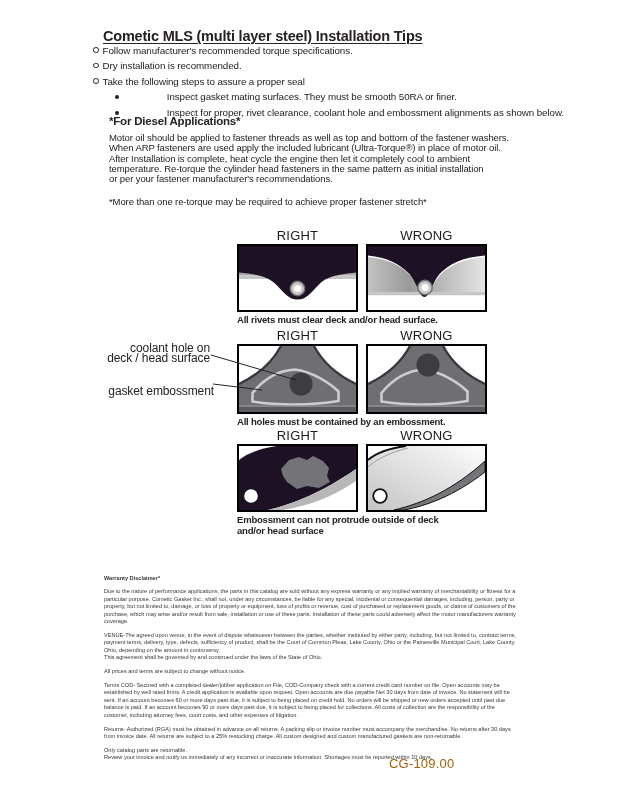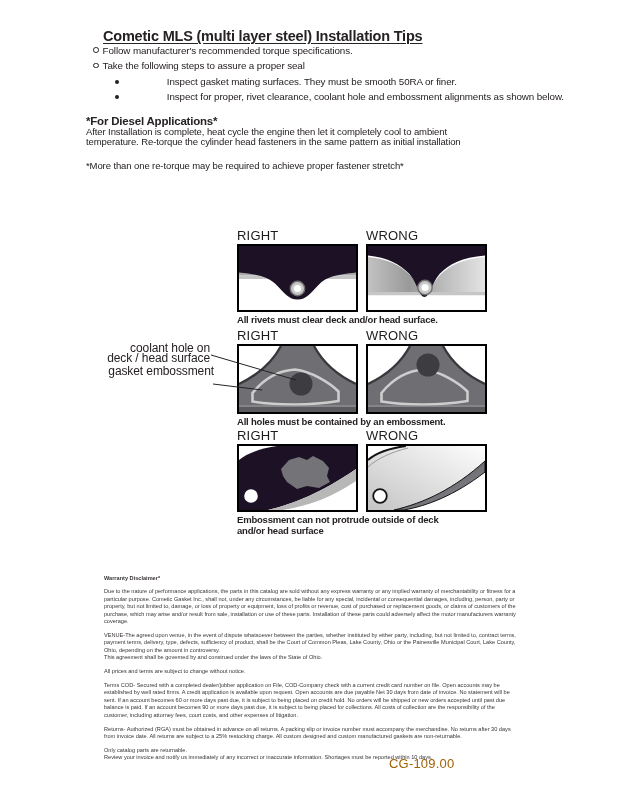--- a/index.html
+++ b/index.html
@@ -16,36 +16,36 @@
   }
 
   
   .bullets{left:93px;top:45px;font-size:9.8px;letter-spacing:-0.1px;}
   .b-row{display:flex;align-items:baseline;height:15.4px;white-space:nowrap;}
   .b-row.sub{margin-left:22px;gap:44px;}
   .marker-o{flex:0 0 auto;width:3.6px;height:3.6px;border:1px solid #262123;border-radius:50%;margin-right:4px;position:relative;top:-1px;}
   .marker-f{flex:0 0 auto;width:3.8px;height:3.8px;background:#262123;border-radius:50%;margin-right:4px;position:relative;top:-1px;}
 
   
-  .diesel{left:86px;top:115px;width:430px;font-size:9.5px;letter-spacing:-0.1px;}
+  .diesel{left:109px;top:115px;width:430px;font-size:9.5px;letter-spacing:-0.1px;}
   .diesel-h{font-size:11.5px;font-weight:bold;letter-spacing:-0.2px;}
   .pline{line-height:10.3px;white-space:nowrap;}
   .p1{margin-top:6px;} .p2{} .pnote{margin-top:13px;}
 
   
   .fig{left:237px;width:250px;}
   .fig-labels{display:flex;gap:8px;font-size:13px;letter-spacing:0.2px;color:#1c1c1e;}
-  .fig-labels span{width:121px;text-align:left;}
+  .fig-labels span{width:121px;text-align:center;}
   .fig-panels{display:flex;gap:8px;margin-top:1px;}
   .fig-caption{font-size:9.5px;font-weight:bold;letter-spacing:-0.2px;margin-top:3px;line-height:10.5px;}
   .cap3{width:225px;}
 
   .ann-label{font-size:12px;line-height:9.8px;text-align:right;letter-spacing:-0.1px;}
   .ann1{left:106px;top:344px;width:104px;}
-  .ann2{left:102px;top:367px;width:112px;}
+  .ann2{left:102px;top:387px;width:112px;}
   .leader-svg{left:210px;top:350px;z-index:5;}
 
   
   .legal{left:104px;top:575px;width:414px;font-size:5.6px;line-height:7.4px;color:#3a3537;}
   .legal .lg-h{font-weight:bold;margin-bottom:6px;}
   .legal p{margin:0 0 6.5px 0;white-space:pre-line;}
 
   .page-code{left:389px;top:756px;font-size:13px;color:#a16207;letter-spacing:0.2px;}
 </style>
 </head>
@@ -53,37 +53,46 @@
 
 <div class="abs doc-title">Cometic MLS (multi layer steel) Installation Tips</div>
 
 <div class="abs bullets">
   <div class="b-row">
     <span class="marker-o"></span>
     <span>Follow manufacturer's recommended torque specifications.</span>
   </div>
   <div class="b-row">
     <span class="marker-o"></span>
+    <span>Dry installation is recommended.</span>
+  </div>
+  <div class="b-row">
+    <span class="marker-o"></span>
     <span>Take the following steps to assure a proper seal</span>
   </div>
   <div class="b-row sub">
     <span class="marker-f"></span>
     <span>Inspect gasket mating surfaces.  They must be smooth 50RA or finer.</span>
   </div>
   <div class="b-row sub">
     <span class="marker-f"></span>
     <span>Inspect for proper, rivet clearance, coolant hole and embossment alignments as shown below.</span>
   </div>
 </div>
 
 <div class="abs diesel">
   <div class="diesel-h">*For Diesel Applications*</div>
+  <div class="p1">
+    <div class="pline">Motor oil should be applied to fastener threads as well as top and bottom of the fastener washers.</div>
+    <div class="pline">When ARP fasteners are used apply the included lubricant (Ultra-Torque®) in place of motor oil.</div>
+  </div>
   <div class="p2">
     <div class="pline">After Installation is complete, heat cycle the engine then let it completely cool to ambient</div>
     <div class="pline">temperature. Re-torque the cylinder head fasteners in the same pattern as initial installation</div>
+    <div class="pline">or per your fastener manufacturer's recommendations.</div>
   </div>
   <div class="pnote pline">*More than one re-torque may be required to achieve proper fastener stretch*</div>
 </div>
 
 <div class="abs fig" style="top:228px;">
   <div class="fig-labels">
     <span>RIGHT</span>
     <span>WRONG</span>
   </div>
   <div class="fig-panels">

